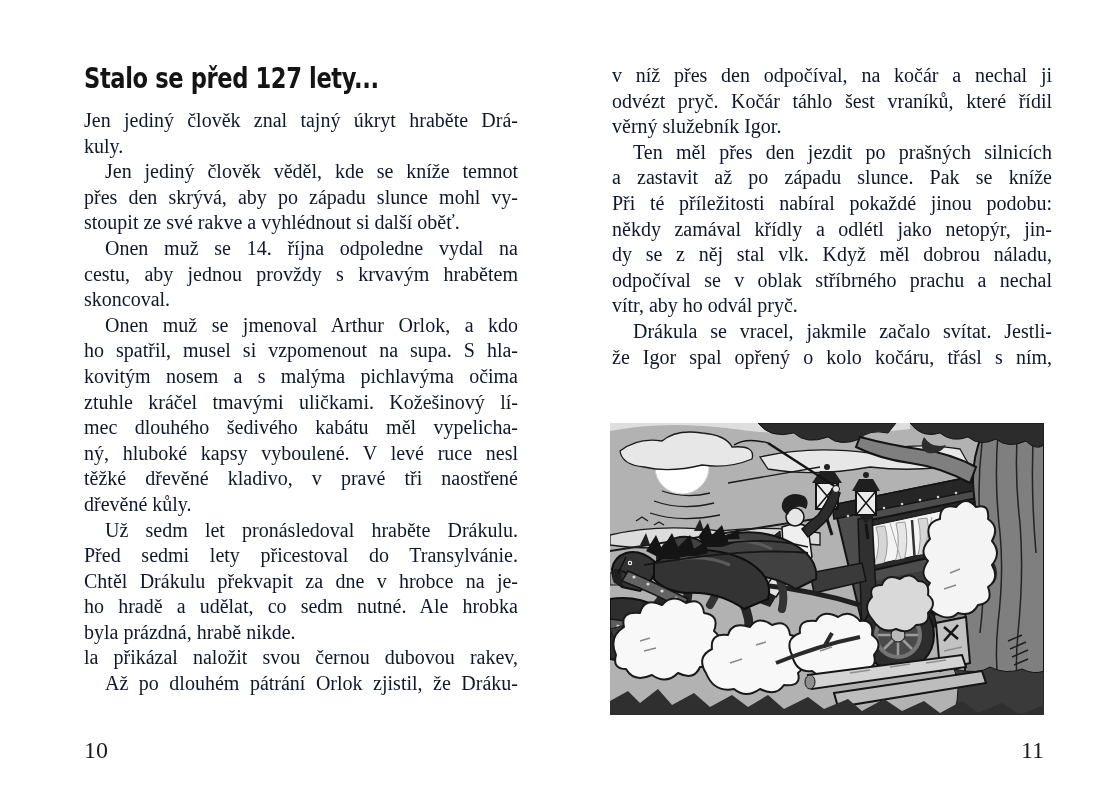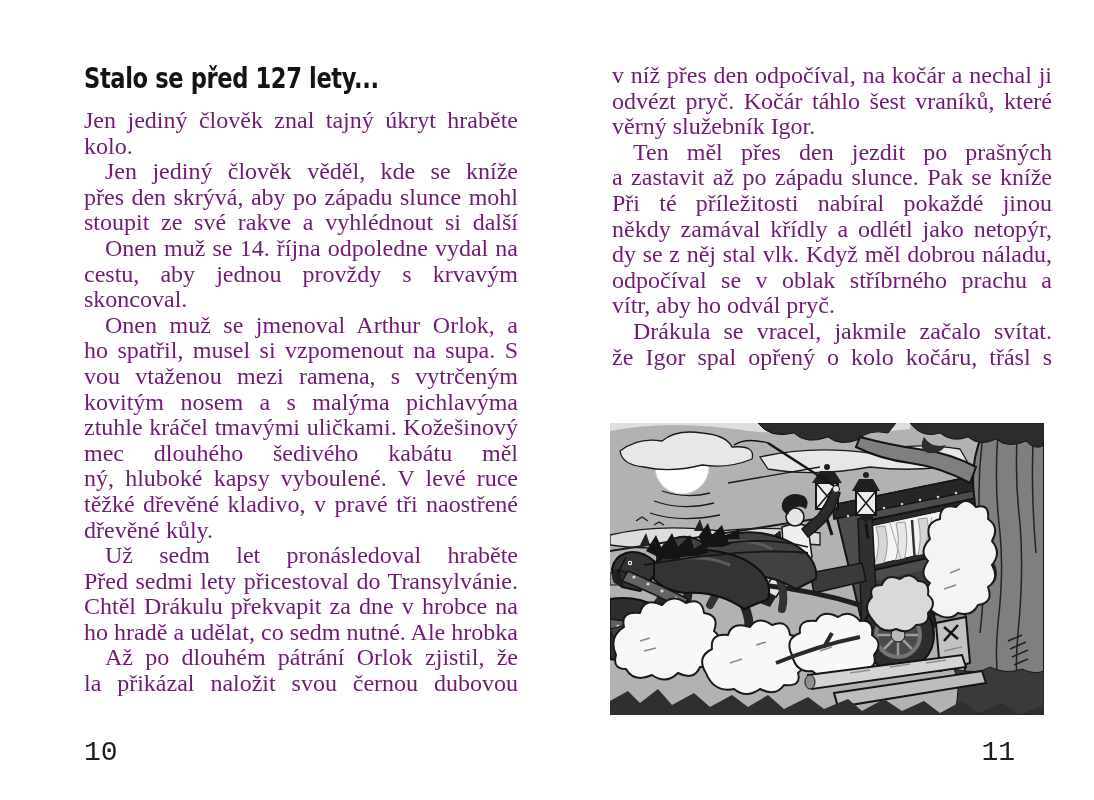--- a/index.html
+++ b/index.html
@@ -4,61 +4,61 @@
 <style>
   html,body{margin:0;padding:0;}
   body{width:1094px;height:800px;background:#ffffff;overflow:hidden;}
   .spread{position:relative;width:1094px;height:800px;background:#ffffff;margin-left:17px;}
   .col{position:absolute;}
   #left-col{left:67px;top:60px;width:434px;}
   #right-col{left:595px;top:63px;width:440px;}
   .heading{font-family:"DejaVu Sans",sans-serif;font-weight:700;font-size:29px;
            color:#141414;white-space:nowrap;margin:0 0 12px 0;height:36px;line-height:36px;
            transform:scaleX(0.78);transform-origin:0 50%;letter-spacing:-0.5px;}
-  .line{font-family:"Liberation Serif",serif;font-size:24px;line-height:25.6px;height:25.6px;
-        color:#701a75;text-align:justify;text-align-last:justify;overflow:hidden;}
+  .line{font-family:"Liberation Serif",serif;font-size:20px;line-height:25.6px;height:25.6px;
+        color:#0f172a;text-align:justify;text-align-last:justify;overflow:hidden;}
   .line.last{text-align-last:left;}
   .line.indent{text-indent:21px;}
-  .pagenum{position:absolute;font-family:Liberation Mono, monospace;font-size:28px;color:#1d1d1d;}
+  .pagenum{position:absolute;font-family:Liberation Serif, serif;font-size:24px;color:#1d1d1d;}
   #page-num-left{left:67px;top:737px;}
-  #page-num-right{left:564px;top:737px;width:434px;text-align:right;}
+  #page-num-right{left:593px;top:737px;width:434px;text-align:right;}
   #illustration{position:absolute;left:593px;top:423px;width:434px;height:292px;}
   svg{display:block;}
 </style>
 </head>
 <body>
 
 <div class="spread">
 
   <div id="left-col" class="col">
     <h1 class="heading">Stalo se před 127 lety...</h1>
     <div>
         <div class="line">Jen jediný člověk znal tajný úkryt hraběte Drá-</div>
-        <div class="line last">kolo.</div>
+        <div class="line last">kuly.</div>
         <div class="line indent">Jen jediný člověk věděl, kde se kníže temnot</div>
         <div class="line">přes den skrývá, aby po západu slunce mohl vy-</div>
         <div class="line last">stoupit ze své rakve a vyhlédnout si další oběť.</div>
         <div class="line indent">Onen muž se 14. října odpoledne vydal na</div>
         <div class="line">cestu, aby jednou provždy s krvavým hrabětem</div>
         <div class="line last">skoncoval.</div>
         <div class="line indent">Onen muž se jmenoval Arthur Orlok, a kdo</div>
         <div class="line">ho spatřil, musel si vzpomenout na supa. S hla-</div>
-        <div class="line">vou vtaženou mezi ramena, s vytrčeným zobá-</div>
         <div class="line">kovitým nosem a s malýma pichlavýma očima</div>
         <div class="line">ztuhle kráčel tmavými uličkami. Kožešinový lí-</div>
         <div class="line">mec dlouhého šedivého kabátu měl vypelicha-</div>
         <div class="line">ný, hluboké kapsy vyboulené. V levé ruce nesl</div>
         <div class="line">těžké dřevěné kladivo, v pravé tři naostřené</div>
         <div class="line last">dřevěné kůly.</div>
         <div class="line indent">Už sedm let pronásledoval hraběte Drákulu.</div>
         <div class="line">Před sedmi lety přicestoval do Transylvánie.</div>
         <div class="line">Chtěl Drákulu překvapit za dne v hrobce na je-</div>
         <div class="line">ho hradě a udělat, co sedm nutné. Ale hrobka</div>
+        <div class="line last">byla prázdná, hrabě nikde.</div>
+        <div class="line">la přikázal naložit svou černou dubovou rakev,</div>
         <div class="line indent">Až po dlouhém pátrání Orlok zjistil, že Dráku-</div>
-        <div class="line">la přikázal naložit svou černou dubovou rakev,</div>
       </div>
   </div>
 
   <div id="right-col" class="col">
     <div>
         <div class="line">v níž přes den odpočíval, na kočár a nechal ji</div>
         <div class="line">odvézt pryč. Kočár táhlo šest vraníků, které řídil</div>
         <div class="line last">věrný služebník Igor.</div>
         <div class="line indent">Ten měl přes den jezdit po prašných silnicích</div>
         <div class="line">a zastavit až po západu slunce. Pak se kníže</div>

